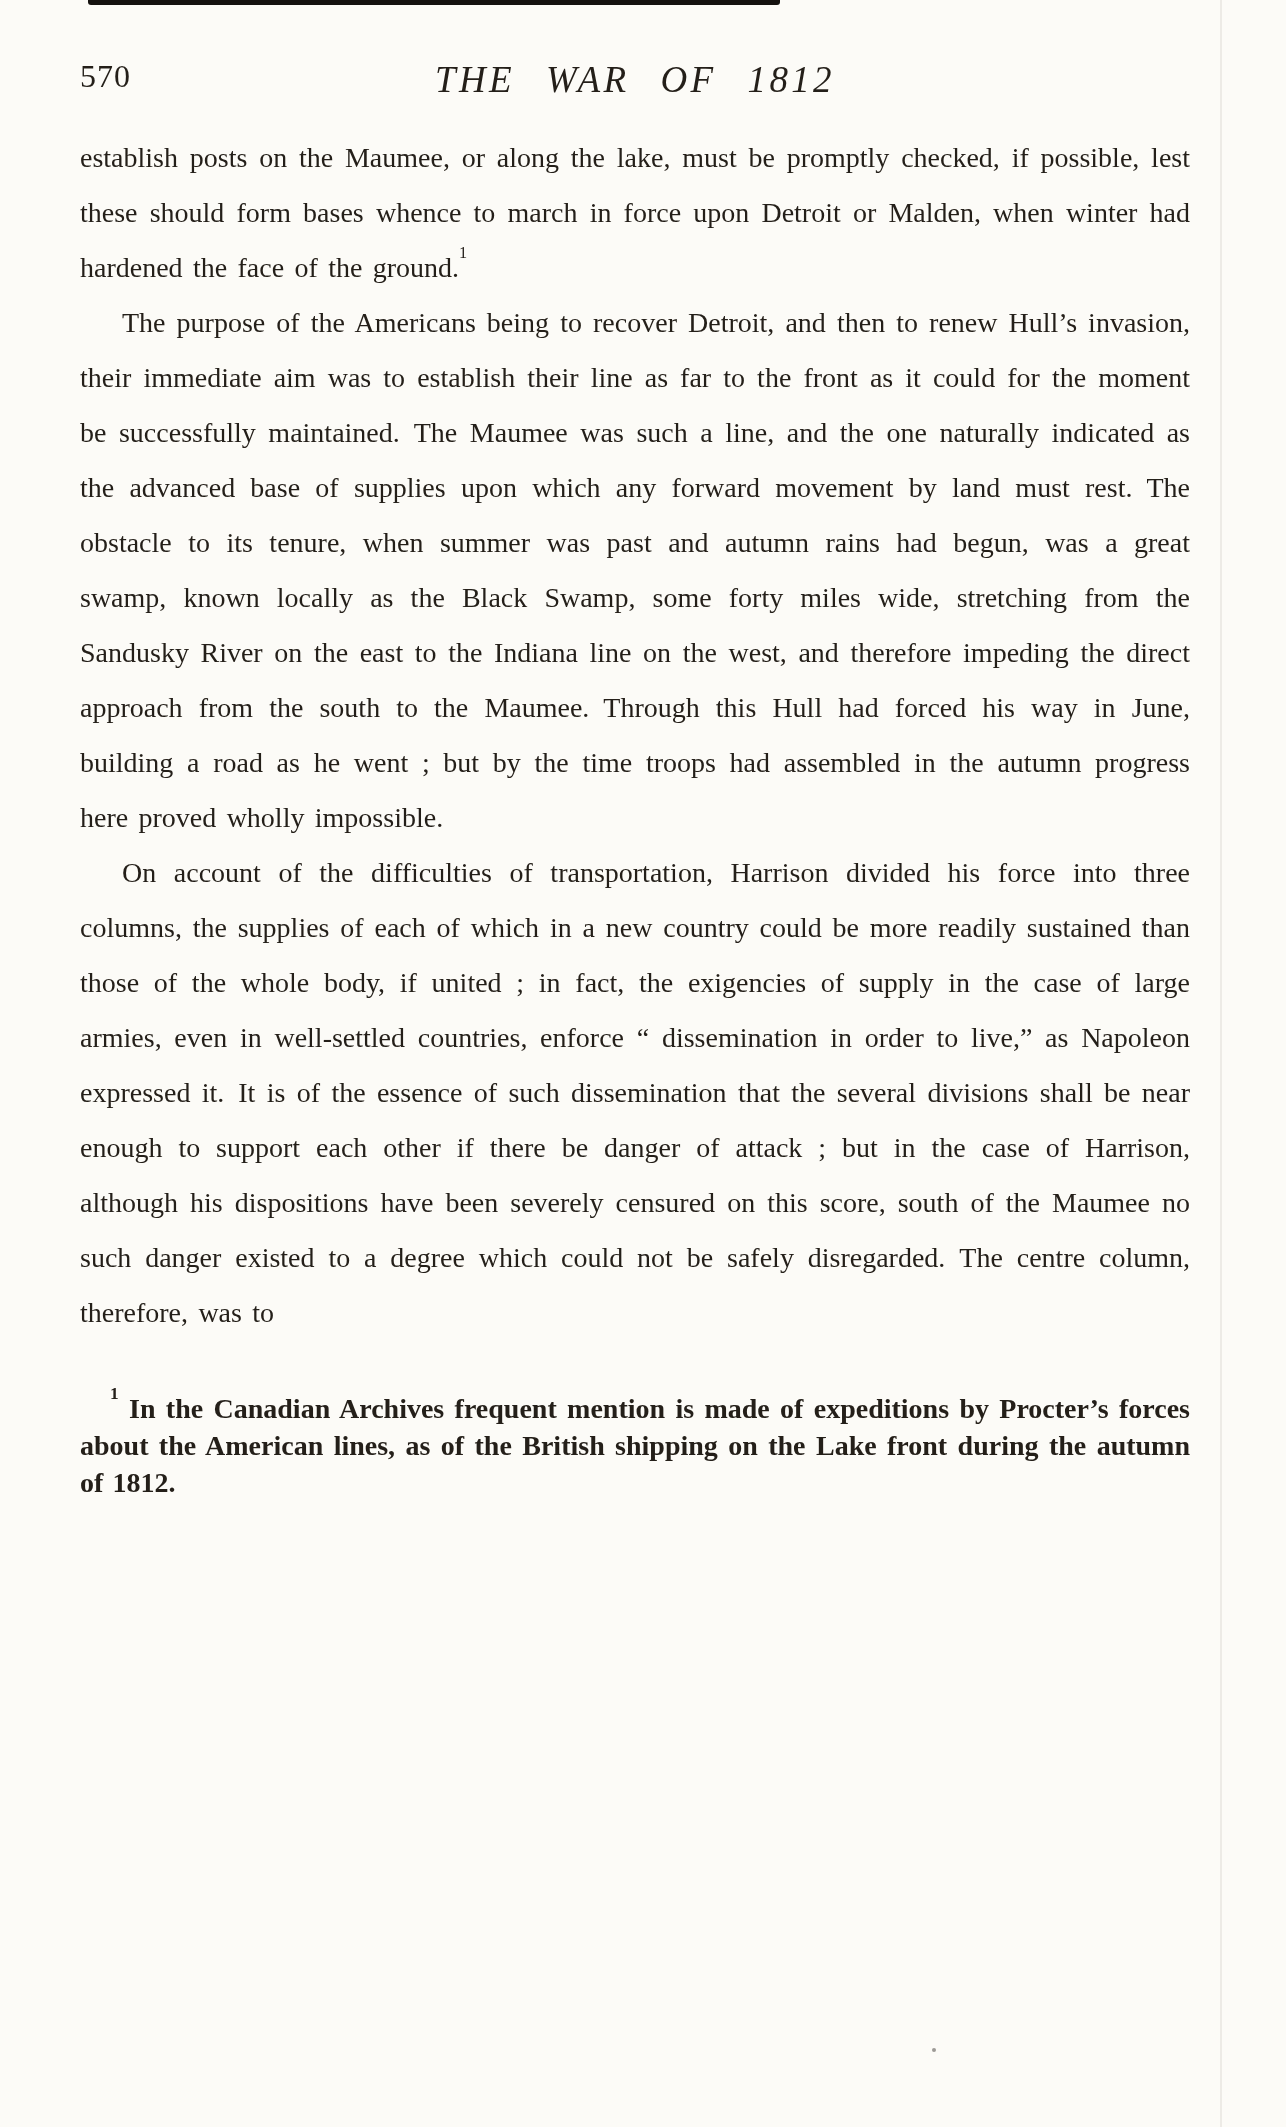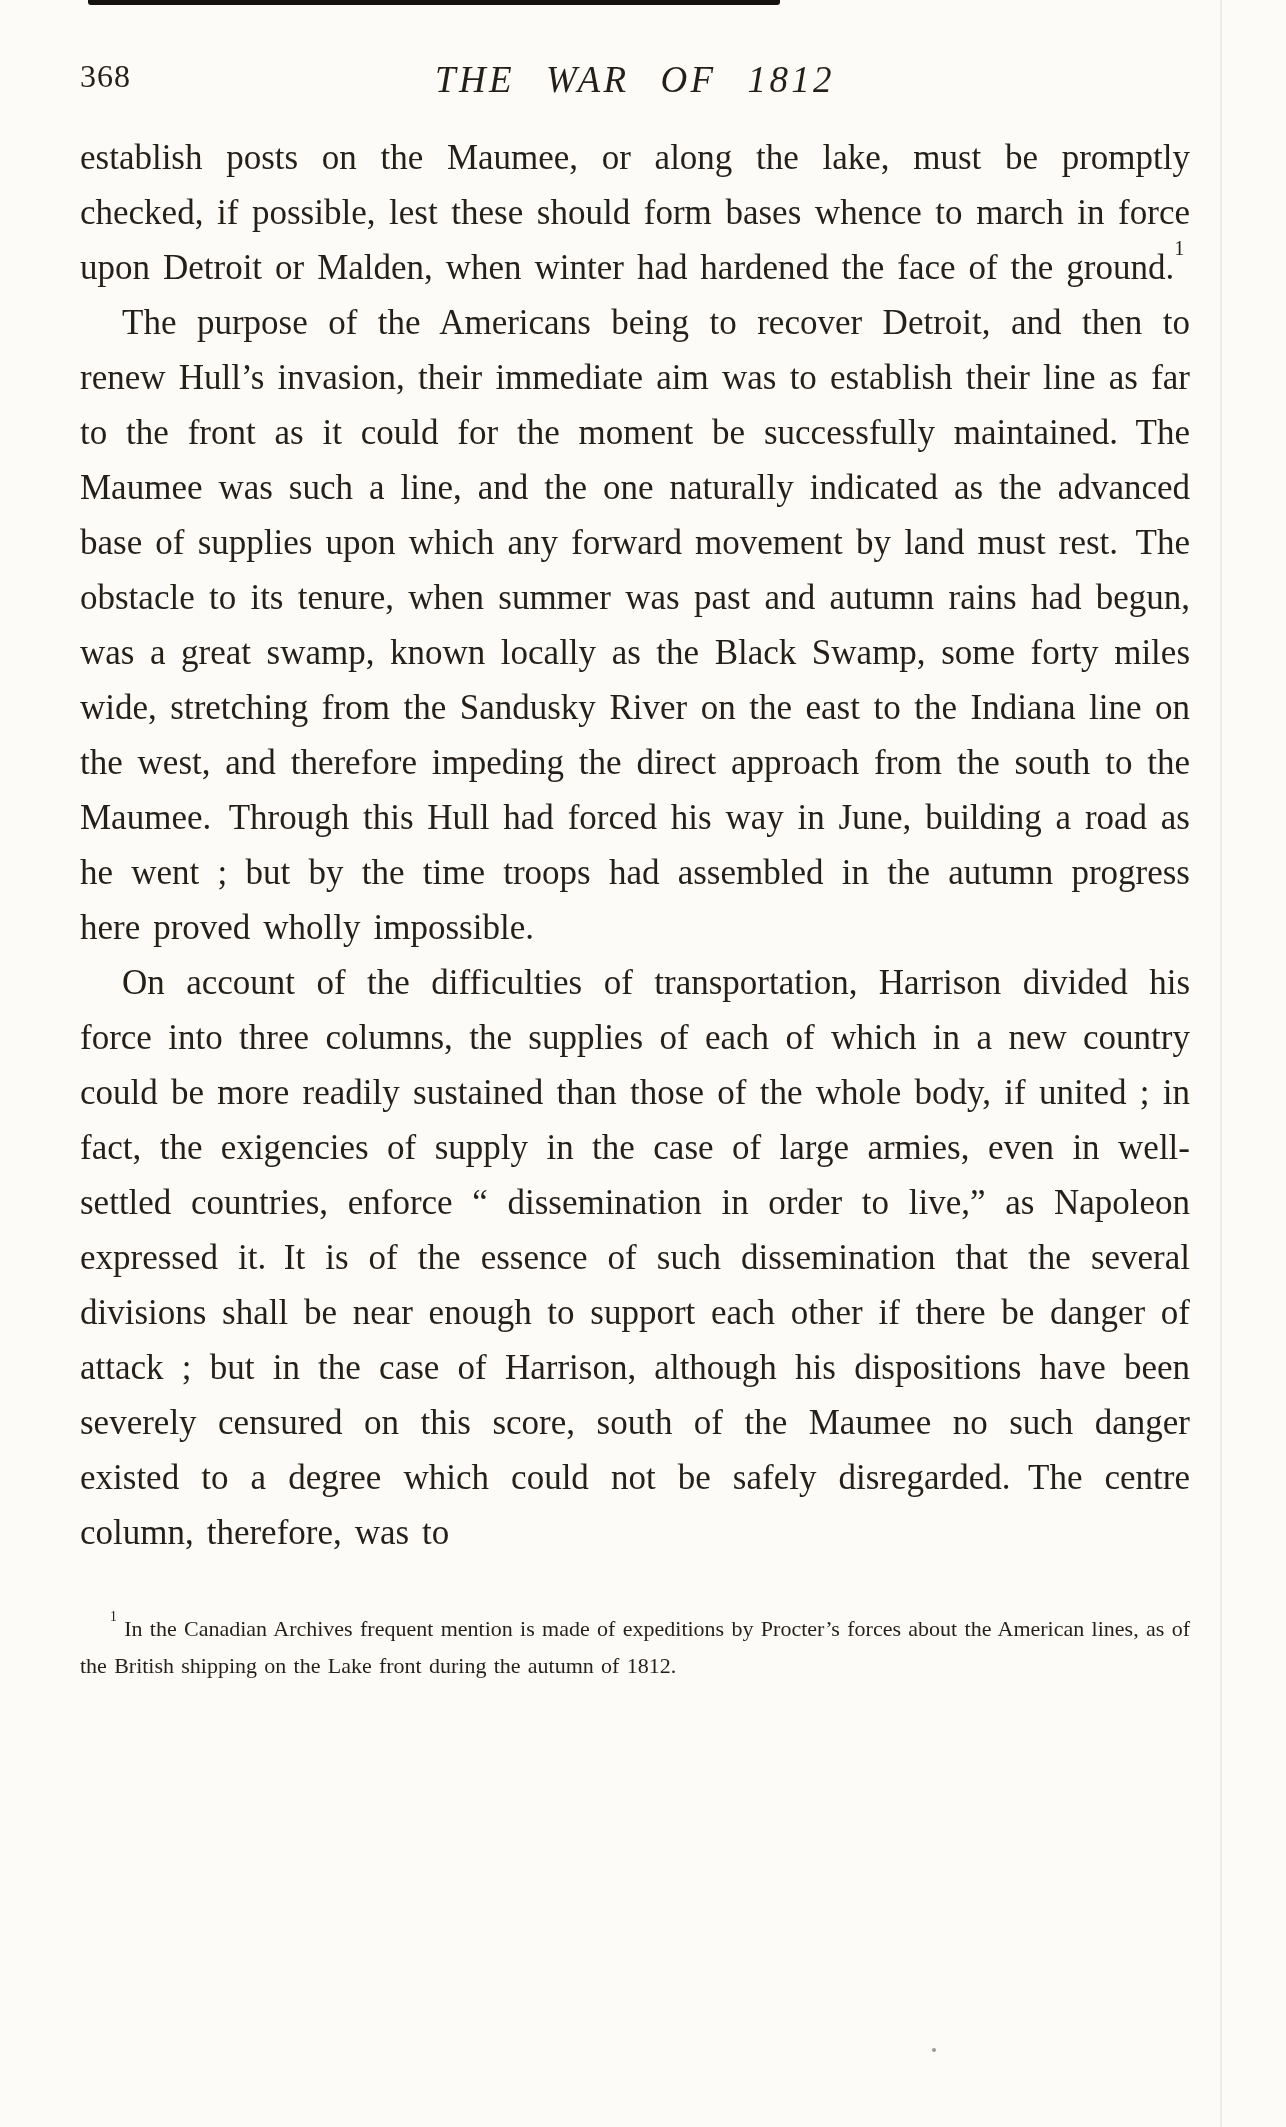--- a/index.html
+++ b/index.html
@@ -55,61 +55,62 @@
   .running-title {
     display: block;
     text-align: center;
     font-size: 37px;
     font-style: italic;
     letter-spacing: 0.09em;
     word-spacing: 0.5em;
   }
 
   .body-text {
-    font-size: 35px;
+    font-size: 28px;
     line-height: 55px;
     text-align: justify;
     word-spacing: 0.12em;
   }
   .para { text-indent: 0; }
   .para.indent { text-indent: 42px; }
 
   .fn-ref {
     font-size: 0.58em;
     line-height: 0;
     position: relative;
     top: -0.55em;
   }
 
   .footnote {
     margin-top: 50px;
-    font-size: 22px;
+    font-size: 28px;
     line-height: 37px;
     text-align: justify;
     word-spacing: 0.08em;
+    font-weight: bold;
   }
   .footnote-para { text-indent: 30px; }
   .fn-marker {
     font-size: 0.62em;
     line-height: 0;
     position: relative;
     top: -0.5em;
   }
 </style>
 </head>
 <body>
 
 <div class="page">
 
   <div class="artifact-top"></div>
   <div class="artifact-right-edge"></div>
   <div class="artifact-dot"></div>
 
   <header class="page-header">
-    <span class="page-number">368</span>
+    <span class="page-number">570</span>
     <span class="running-title">THE WAR OF 1812</span>
   </header>
 
   <main class="body-text">
     <p class="para"><span>establish posts on the Maumee, or along the lake, must be promptly checked, if possible, lest these should form bases whence to march in force upon Detroit or Malden, when winter had hardened the face of the ground.</span><sup class="fn-ref">1</sup></p>
 
     <p class="para indent"><span>The purpose of the Americans being to recover Detroit, and then to renew Hull’s invasion, their immediate aim was to establish their line as far to the front as it could for the moment be successfully maintained. The Maumee was such a line, and the one naturally indicated as the advanced base of supplies upon which any forward movement by land must rest. The obstacle to its tenure, when summer was past and autumn rains had begun, was a great swamp, known locally as the Black Swamp, some forty miles wide, stretching from the Sandusky River on the east to the Indiana line on the west, and therefore impeding the direct approach from the south to the Maumee. Through this Hull had forced his way in June, building a road as he went ; but by the time troops had assembled in the autumn progress here proved wholly impossible.</span></p>
 
     <p class="para indent"><span>On account of the difficulties of transportation, Harrison divided his force into three columns, the supplies of each of which in a new country could be more readily sustained than those of the whole body, if united ; in fact, the exigencies of supply in the case of large armies, even in well-settled countries, enforce “ dissemination in order to live,” as Napoleon expressed it. It is of the essence of such dissemination that the several divisions shall be near enough to support each other if there be danger of attack ; but in the case of Harrison, although his dispositions have been severely censured on this score, south of the Maumee no such danger existed to a degree which could not be safely disregarded. The centre column, therefore, was to</span></p>
   </main>

